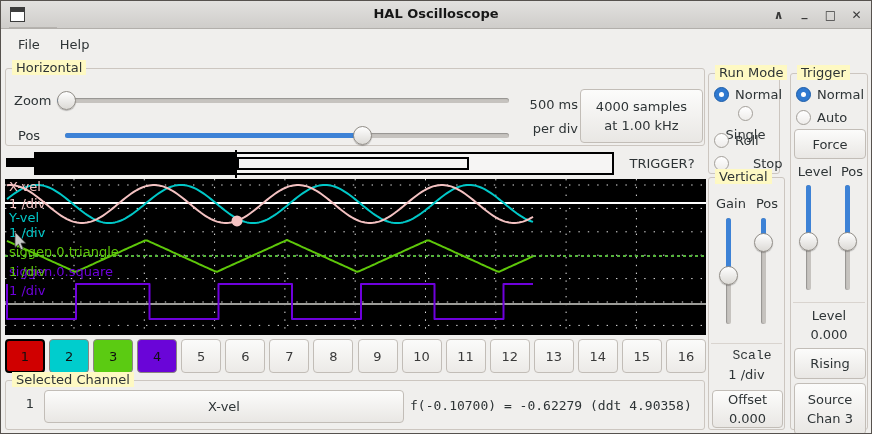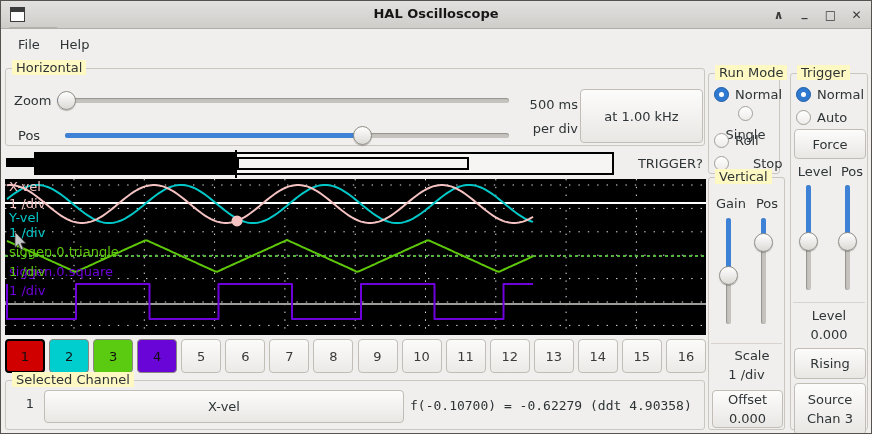--- a/index.html
+++ b/index.html
@@ -55,21 +55,21 @@
   .radio.sel { background:#2f79d0; border-color:#1d5da8; }
   .radio.sel::after { content:""; width:5px; height:5px; border-radius:50%; background:#fff; }
 
   
   .rec-stub { position:absolute; left:5px; top:157px; width:28px; height:9px; background:#000; }
   .rec-outer { position:absolute; left:33px; top:151px; width:580px; height:23px;
     border:2px solid #000; background:#f6f5f4; }
   .rec-fill { position:absolute; left:0; top:0; width:201px; height:19px; background:#000; }
   .rec-thin { position:absolute; left:201px; top:3px; width:232px; height:13px; border:2px solid #000; }
   .rec-tick { position:absolute; left:234px; top:149px; width:2px; height:28px; background:#000; }
-  .trigger-status { position:absolute; left:620px; top:155px; width:82px; text-align:right; }
+  .trigger-status { position:absolute; left:620px; top:155px; width:82px; text-align:center; }
 
   
   .scope { position:absolute; left:4px; top:178px; width:701px; height:156px; background:#000; }
 
   
   .chan-row { position:absolute; left:4px; top:338px; width:701px; height:34px;
     display:flex; justify-content:space-between; }
   .chan-btn { width:40px; height:34px; border-radius:4px; border:1px solid #c2bdb7;
     background:linear-gradient(#fbfbfa,#eceae7); display:flex; align-items:center; justify-content:center;
     color:#3a3a3a; }
@@ -116,20 +116,21 @@
     <div class="hslider" style="left:59px;top:57px;width:444px;">
       <div class="track"></div>
         <div class="fill" style="width: 297.15px;"></div>
       <div class="thumb" style="left: 288.15px;"></div>
     </div>
     <div style="position:absolute;left:510px;top:24px;width:62px;text-align:right;line-height:24px;">
       <div>500 ms</div>
       <div>per div</div>
     </div>
     <div class="btn" style="position:absolute;left:574px;top:20px;width:123px;height:54px;">
+      <div>4000 samples</div>
       <div>at 1.00 kHz</div>
     </div>
   </div>
 
   <div class="rec-stub"></div>
   <div class="rec-outer">
     <div class="rec-fill"></div>
     <div class="rec-thin"></div>
   </div>
   <div class="rec-tick"></div>
@@ -261,21 +262,21 @@
       <div class="track"></div>
         <div class="fill" style="height: 56.502px;"></div>
       <div class="thumb" style="top: 47.502px;"></div>
     </div>
     <div class="vslider" style="left:45px;top:40px;height:106px;">
       <div class="track"></div>
         <div class="fill" style="height: 23.529px;"></div>
       <div class="thumb" style="top: 14.529px;"></div>
     </div>
     <div class="divider" style="left:2px;right:2px;top:165px;"></div>
-    <span class="ctext" style="left:11px;right:0;top:170px;">Scale</span>
+    <span class="ctext" style="left:11px;right:0;top:170px;font-family:Liberation Mono, monospace;">Scale</span>
     <span class="ctext" style="left:0;right:0;top:189px;">1 /div</span>
     <div class="btn" style="position:absolute;left:3px;top:212px;width:71px;height:38px;">
       <div>Offset</div>
       <div>0.000</div>
     </div>
   </div>
 
   <div class="groupbox" style="left:4px;top:379px;width:700px;height:50px;">
     <span class="gb-label">Selected Channel</span>
     <span class="sel-num">1</span>

